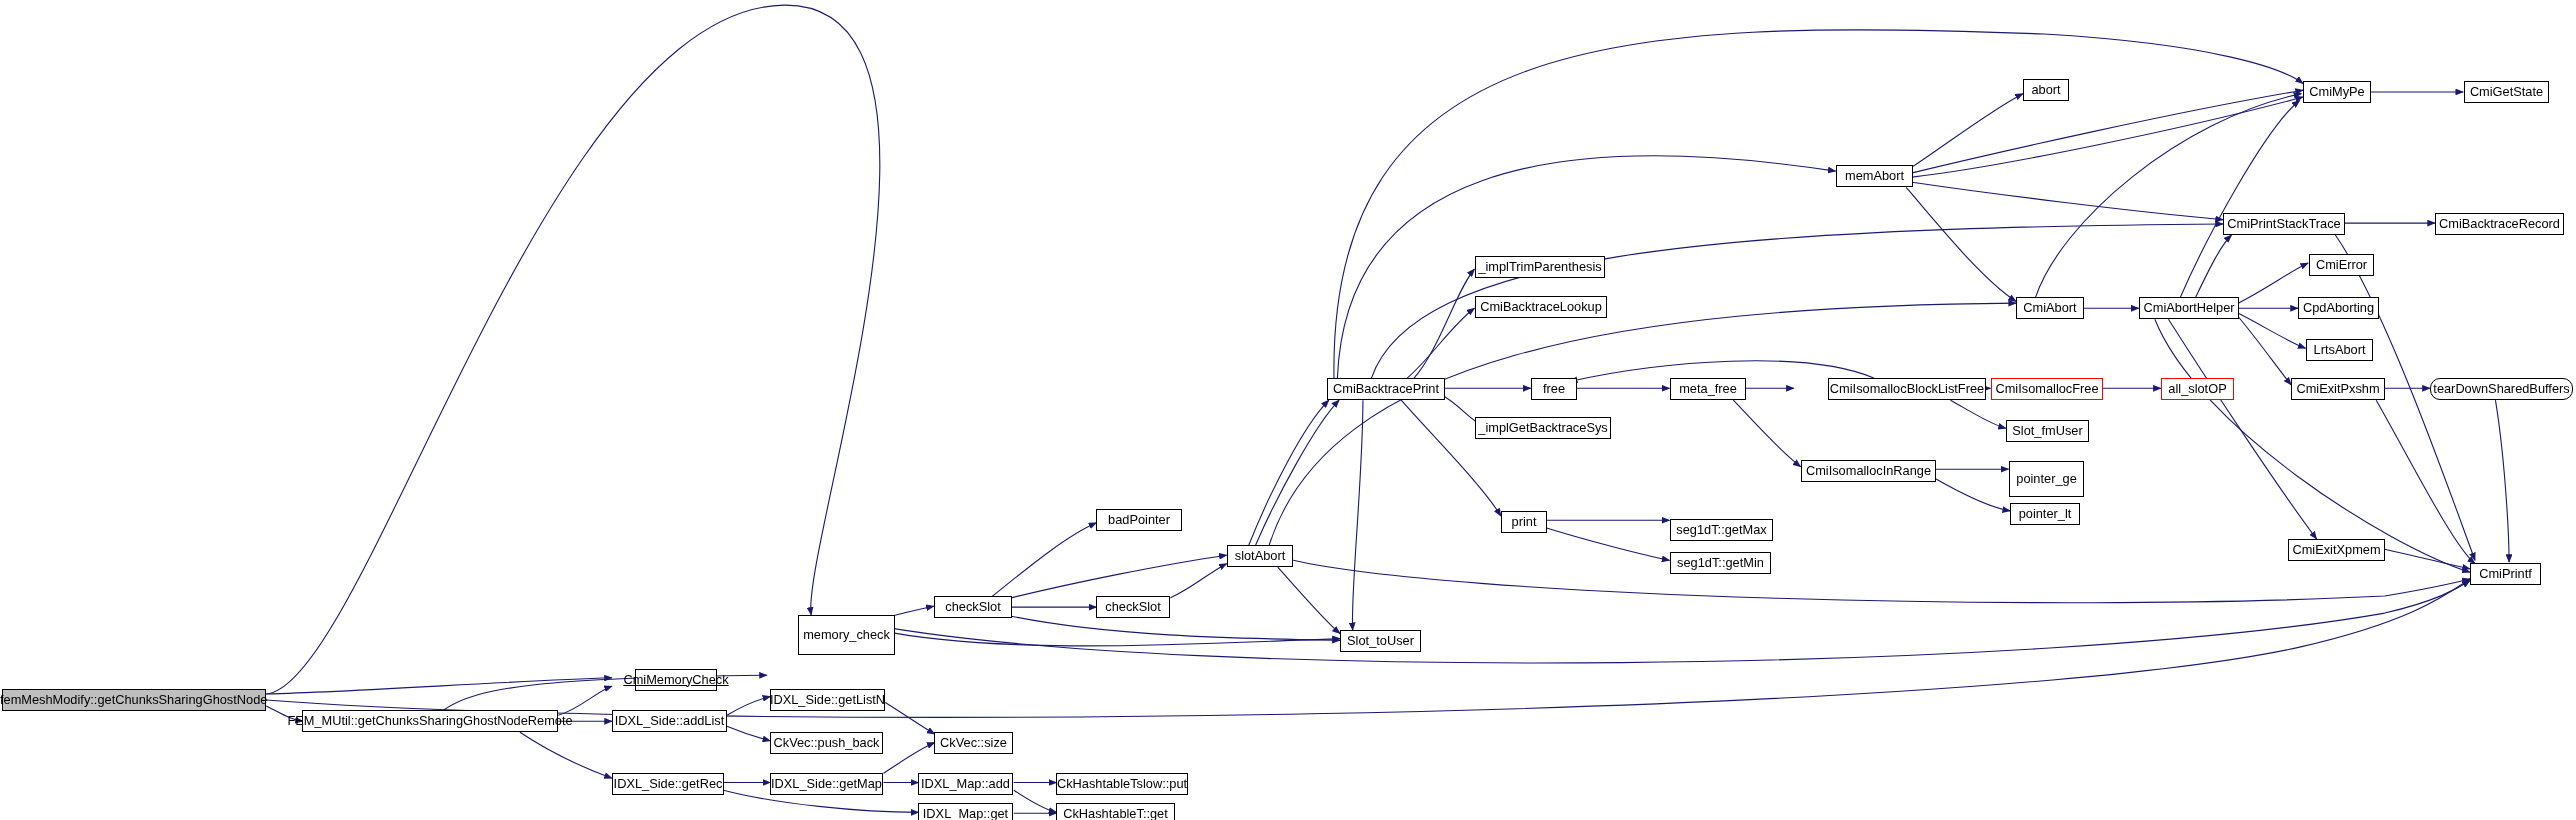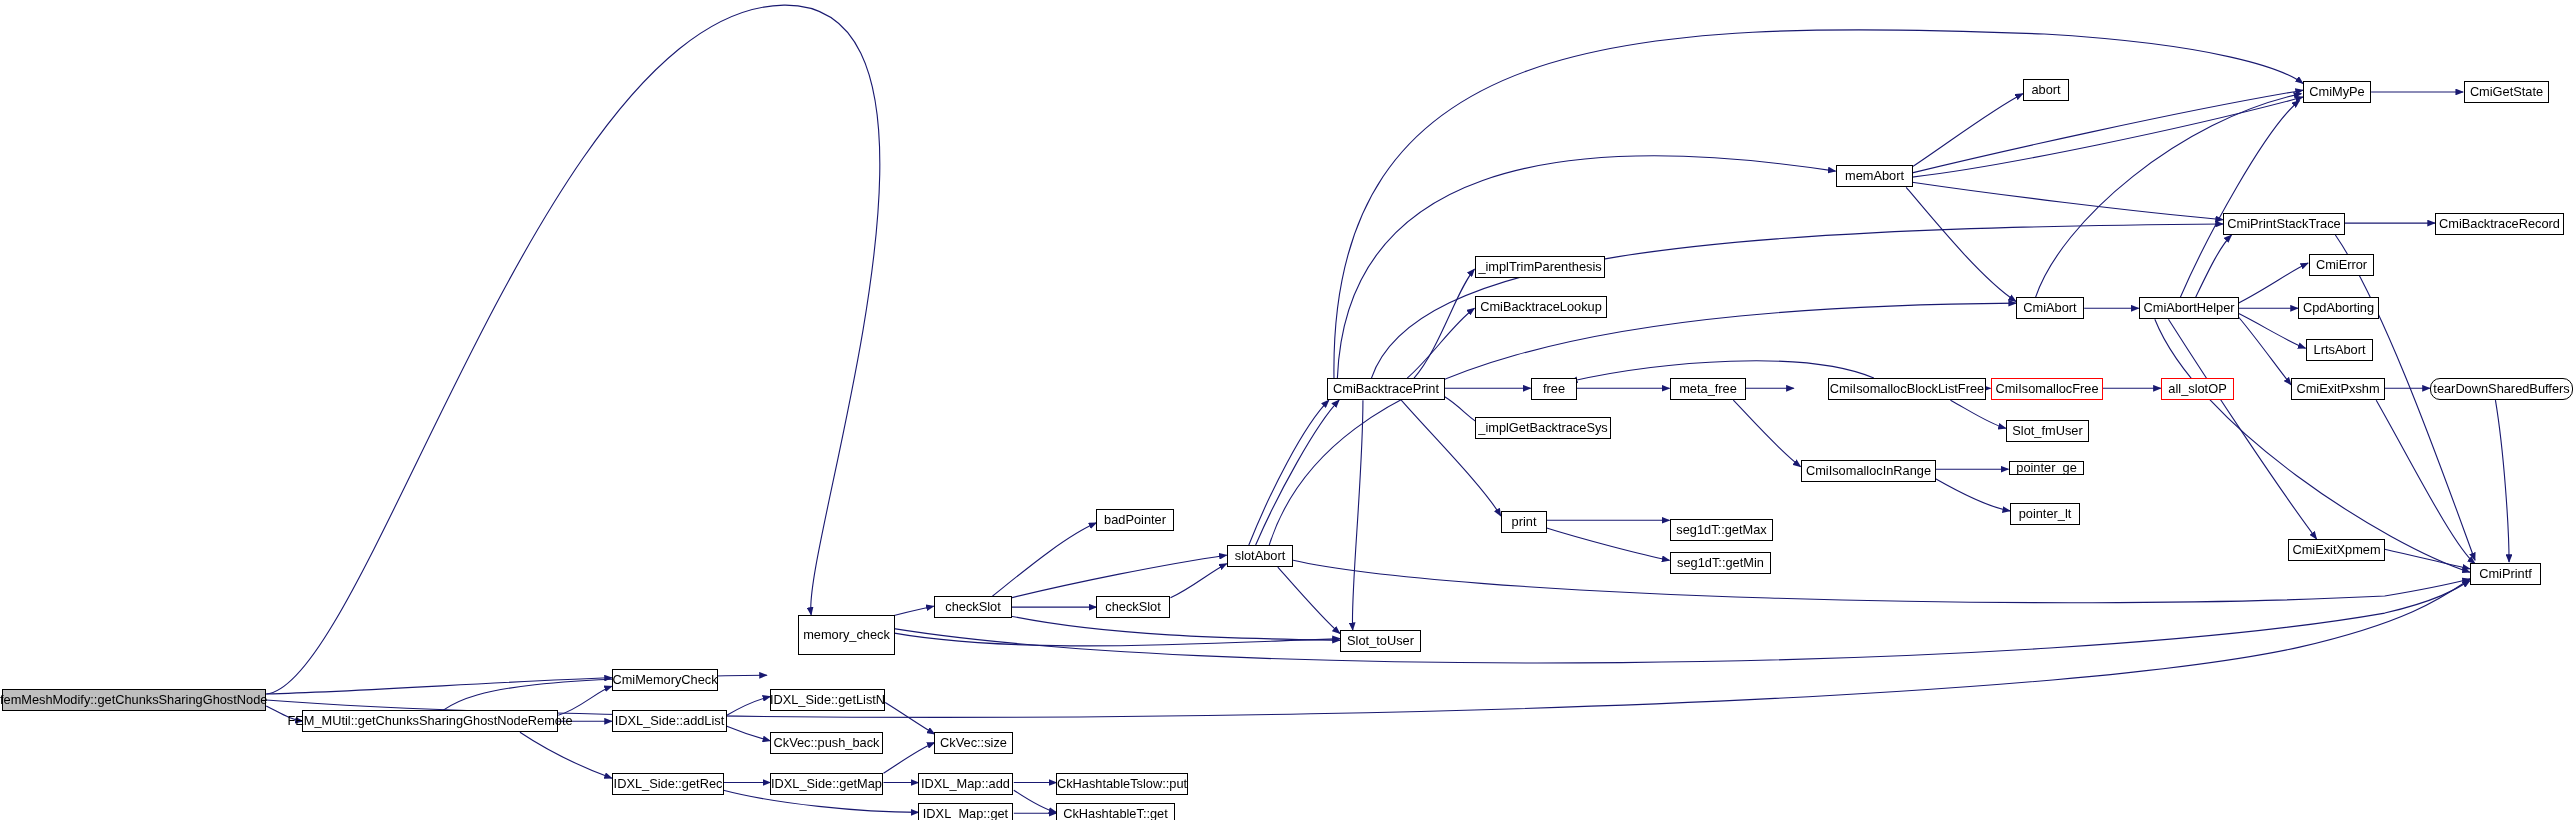--- a/index.html
+++ b/index.html
@@ -95,52 +95,52 @@
         <path d="M2753,262 C2790,262 2835,262 2859,262" marker-end="url(#ah)"></path>
         <path d="M2742,276 C2800,360 2870,560 2906,658" marker-end="url(#ah)"></path>
         <path d="M2784,108 C2820,108 2870,108 2892,108" marker-end="url(#ah)"></path>
         <path d="M2390,349 C2420,260 2560,140 2702,110" marker-end="url(#ah)"></path>
         <path d="M2930,470 C2940,530 2946,620 2946,660" marker-end="url(#ah)"></path>
       </g>
   </svg>
   <div id="node-layer">
       <div class="node root" style="left: 1.7px; top: 689px; width: 264px; height: 22px;">femMeshModify::getChunksSharingGhostNode</div>
       <div class="node" style="left: 302px; top: 710px; width: 256px; height: 22px;">FEM_MUtil::getChunksSharingGhostNodeRemote</div>
-      <div class="node" style="left: 612px; top: 669px; width: 106px; height: 22px;">CmiMemoryCheck</div>
+      <div class="node" style="left: 635px; top: 669px; width: 82px; height: 22px; text-decoration: underline;">CmiMemoryCheck</div>
       <div class="node" style="left: 612px; top: 710px; width: 115px; height: 22px;">IDXL_Side::addList</div>
       <div class="node" style="left: 612px; top: 773px; width: 112px; height: 22px;">IDXL_Side::getRec</div>
       <div class="node" style="left: 770px; top: 689px; width: 115px; height: 22px;">IDXL_Side::getListN</div>
       <div class="node" style="left: 770px; top: 732px; width: 113px; height: 22px;">CkVec::push_back</div>
       <div class="node" style="left: 770px; top: 773px; width: 113px; height: 22px;">IDXL_Side::getMap</div>
       <div class="node" style="left: 934px; top: 732px; width: 79px; height: 22px;">CkVec::size</div>
       <div class="node" style="left: 918px; top: 773px; width: 95px; height: 22px;">IDXL_Map::add</div>
       <div class="node" style="left: 918px; top: 803px; width: 95px; height: 22px;">IDXL_Map::get</div>
       <div class="node" style="left: 1056px; top: 773px; width: 132px; height: 22px;">CkHashtableTslow::put</div>
       <div class="node" style="left: 1056px; top: 803px; width: 119px; height: 22px;">CkHashtableT::get</div>
       <div class="node" style="left: 780px; top: 615px; width: 97px; height: 40px; margin-left: 18px;">memory_check</div>
       <div class="node" style="left: 934px; top: 596px; width: 78px; height: 22px;">checkSlot</div>
-      <div class="node" style="left: 1096px; top: 509px; width: 78px; height: 22px;">badPointer</div>
+      <div class="node" style="left: 1096px; top: 509px; width: 86px; height: 22px;">badPointer</div>
       <div class="node" style="left: 1096px; top: 596px; width: 74px; height: 22px;">checkSlot</div>
       <div class="node" style="left: 1227px; top: 545px; width: 66px; height: 22px;">slotAbort</div>
       <div class="node" style="left: 1340px; top: 630px; width: 81px; height: 22px;">Slot_toUser</div>
       <div class="node" style="left: 1327px; top: 378px; width: 118px; height: 22px;">CmiBacktracePrint</div>
       <div class="node" style="left: 1475px; top: 256px; width: 130px; height: 22px;">_implTrimParenthesis</div>
       <div class="node" style="left: 1475px; top: 296px; width: 132px; height: 22px;">CmiBacktraceLookup</div>
       <div class="node" style="left: 1475px; top: 417px; width: 136px; height: 22px;">_implGetBacktraceSys</div>
       <div class="node" style="left: 1531px; top: 378px; width: 39px; height: 22px;">free</div>
       <div class="node" style="left: 1501px; top: 511px; width: 40px; height: 22px;">print</div>
       <div class="node" style="left: 1670px; top: 511px; width: 103px; height: 22px; margin-top: 8px;">seg1dT::getMax</div>
       <div class="node" style="left: 1670px; top: 552px; width: 101px; height: 22px;">seg1dT::getMin</div>
       <div class="node" style="left: 1670px; top: 378px; width: 76px; height: 22px;">meta_free</div>
       <div class="node" style="left: 1794px; top: 378px; width: 158px; height: 22px; margin-left: 34px;">CmiIsomallocBlockListFree</div>
       <div class="node" style="left: 1801px; top: 460px; width: 135px; height: 22px;">CmiIsomallocInRange</div>
       <div class="node hot" style="left: 1991px; top: 378px; width: 112px; height: 22px;">CmiIsomallocFree</div>
       <div class="node hot" style="left: 2161px; top: 378px; width: 73px; height: 22px;">all_slotOP</div>
       <div class="node" style="left: 2006px; top: 420px; width: 83px; height: 22px;">Slot_fmUser</div>
-      <div class="node" style="left: 2009px; top: 461px; width: 75px; height: 14px;">pointer_ge</div>
+      <div class="node" style="left: 2009px; top: 461px; width: 75px; height: 36px;">pointer_ge</div>
       <div class="node" style="left: 2010px; top: 503px; width: 70px; height: 22px;">pointer_lt</div>
       <div class="node" style="left: 1836px; top: 165px; width: 77px; height: 22px;">memAbort</div>
       <div class="node" style="left: 2023px; top: 79px; width: 45px; height: 22px;">abort</div>
       <div class="node" style="left: 2016px; top: 297px; width: 68px; height: 22px;">CmiAbort</div>
       <div class="node" style="left: 2139px; top: 297px; width: 100px; height: 22px;">CmiAbortHelper</div>
       <div class="node" style="left: 2309px; top: 254px; width: 65px; height: 22px;">CmiError</div>
       <div class="node" style="left: 2298px; top: 297px; width: 81px; height: 22px;">CpdAborting</div>
       <div class="node" style="left: 2306px; top: 339px; width: 67px; height: 22px;">LrtsAbort</div>
       <div class="node" style="left: 2291px; top: 378px; width: 94px; height: 22px;">CmiExitPxshm</div>
       <div class="node" style="left: 2430px; top: 378px; width: 143px; height: 22px; border-radius: 10px;">tearDownSharedBuffers</div>

